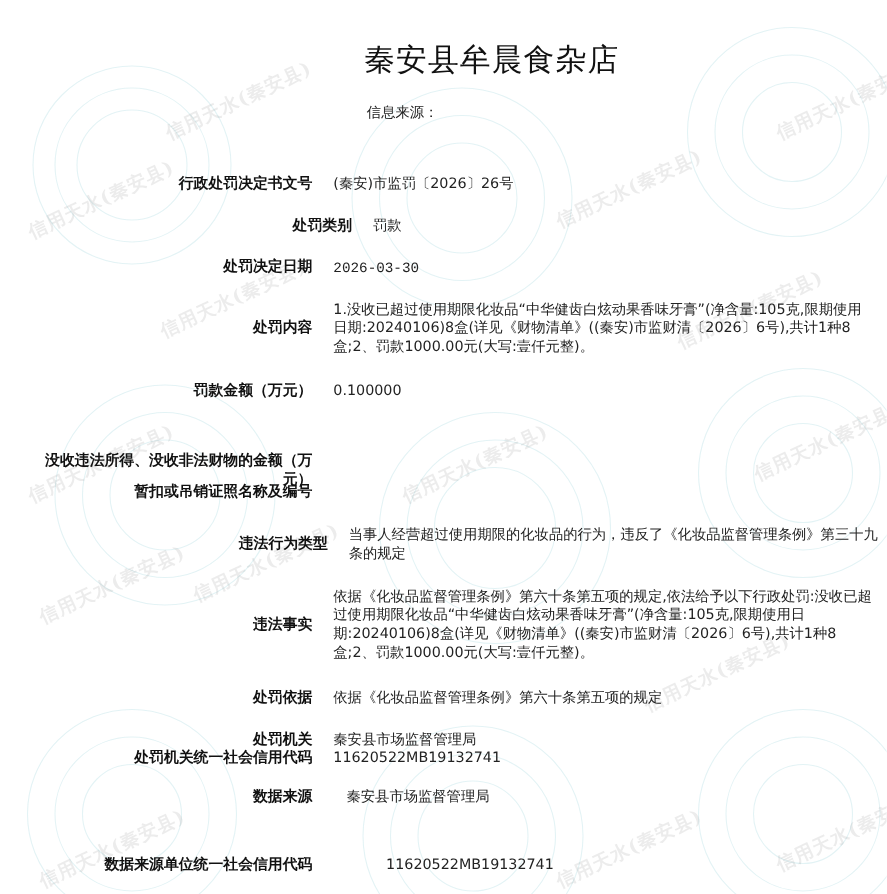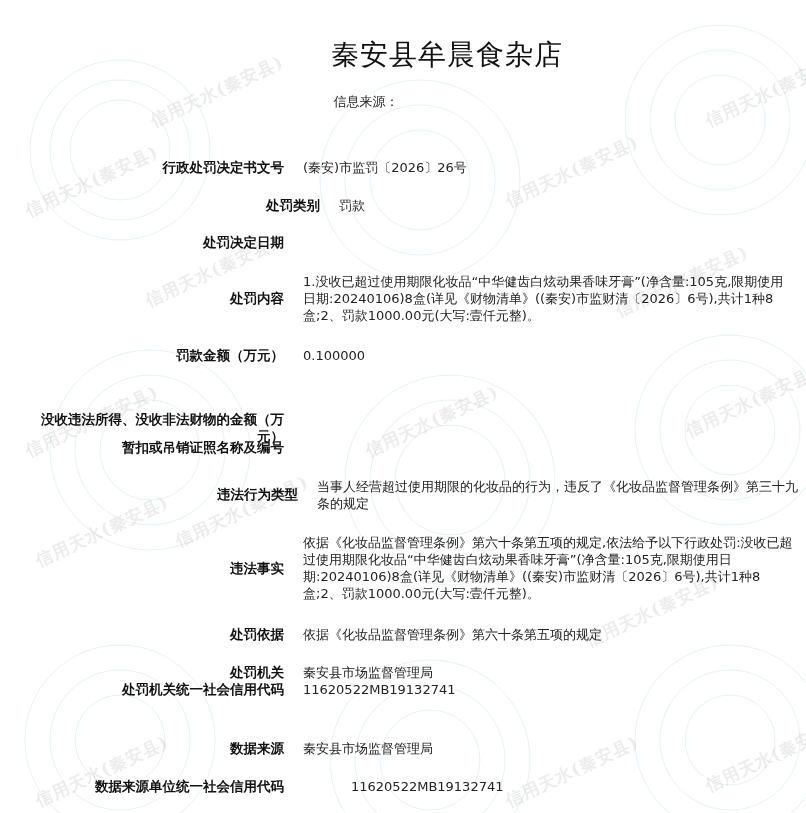--- a/index.html
+++ b/index.html
@@ -138,20 +138,21 @@
   <div class="row" style="top:159px;">
     <div class="label">行政处罚决定书文号</div>
     <div class="value">(秦安)市监罚〔2026〕26号</div>
   </div>
   <div class="row" style="top:197px;margin-left:36px;">
     <div class="label">处罚类别</div>
     <div class="value">罚款</div>
   </div>
   <div class="row" style="top:235px;font-family:Liberation Mono, monospace;">
     <div class="label">处罚决定日期</div>
+    <div class="value">2026-03-30</div>
   </div>
   <div class="row" style="top:273px;">
     <div class="label" style="padding-top:17px;">处罚内容</div>
     <div class="value">1.没收已超过使用期限化妆品“中华健齿白炫动果香味牙膏”(净含量:105克,限期使用日期:20240106)8盒(详见《财物清单》((秦安)市监财清〔2026〕6号),共计1种8盒;2、罚款1000.00元(大写:壹仟元整)。</div>
   </div>
   <div class="row" style="top:347px;align-items:center;">
     <div class="label">罚款金额（万元）</div>
     <div class="value">0.100000</div>
   </div>
   <div class="row" style="top:385px;margin-top:26px;">
@@ -175,21 +176,21 @@
     <div class="value">依据《化妆品监督管理条例》第六十条第五项的规定</div>
   </div>
   <div class="row" style="top:664px;">
     <div class="label">处罚机关</div>
     <div class="value">秦安县市场监督管理局</div>
   </div>
   <div class="row" style="top:681px;">
     <div class="label">处罚机关统一社会信用代码</div>
     <div class="value">11620522MB19132741</div>
   </div>
-  <div class="row" style="top:740px;">
+  <div class="row" style="top:716px;gap:12px;">
     <div class="label">数据来源</div>
     <div class="value">秦安县市场监督管理局</div>
   </div>
   <div class="row" style="top:778px;gap:48px;">
     <div class="label">数据来源单位统一社会信用代码</div>
     <div class="value">11620522MB19132741</div>
   </div>
 </div>
 
 </body></html>

